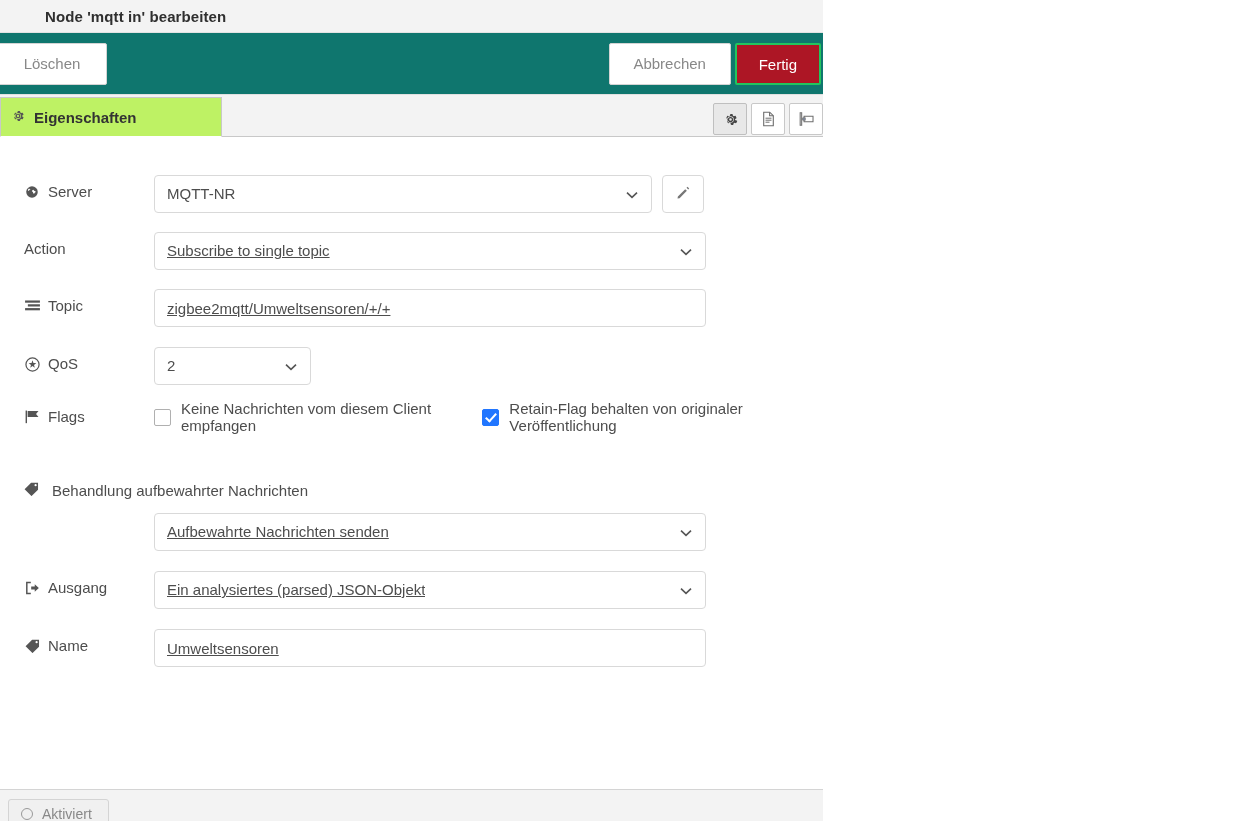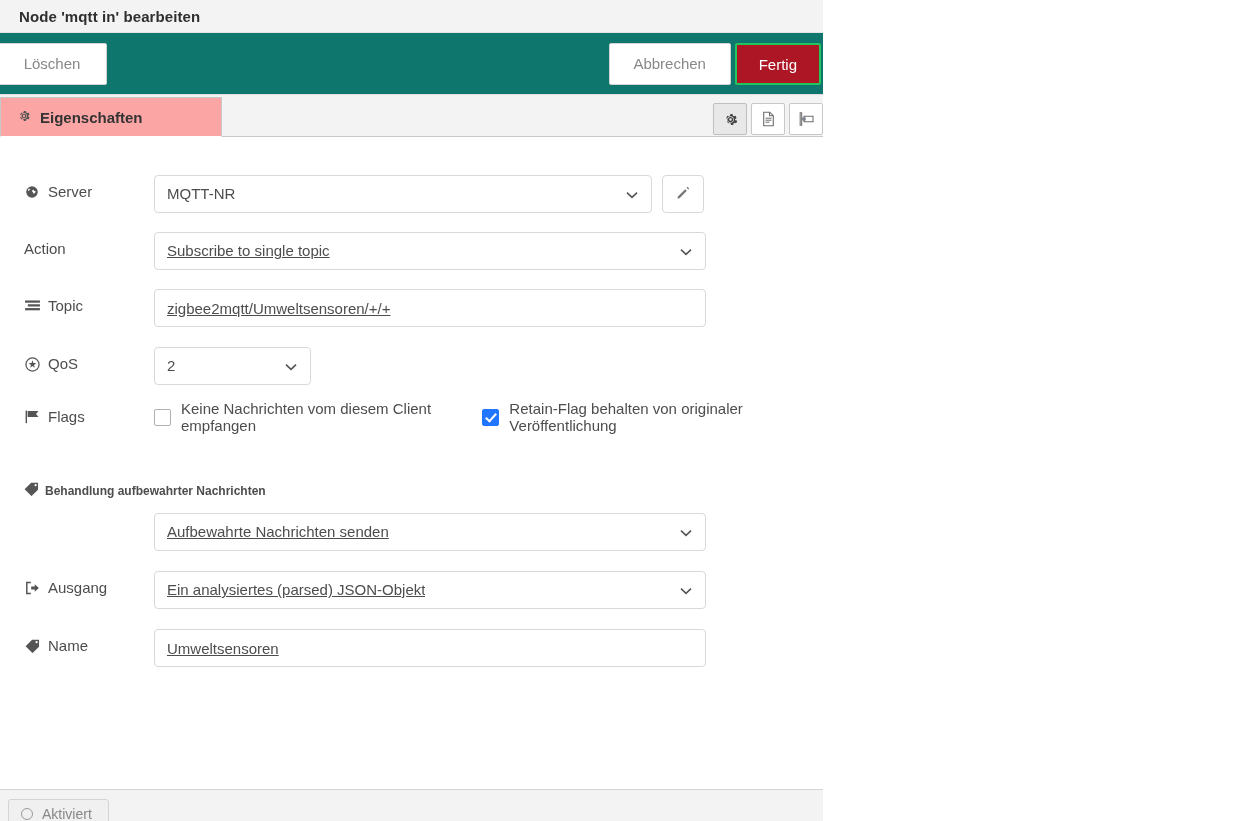--- a/index.html
+++ b/index.html
@@ -32,25 +32,26 @@
   
   .title-bar {
     height: 33px;
     background: #f3f3f3;
     border-bottom: 1px solid #e3e3e3;
     display: flex;
     align-items: center;
     box-sizing: border-box;
   }
   .title-text {
-    padding-left: 19px;
+    padding-left: 4px;
     font-size: 15px;
     font-weight: bold;
     color: #2f2f2f;
     letter-spacing: .1px;
+    margin-left: 41px;
   }
 
   
   .button-row {
     height: 62px;
     background: #0f766e;
     border-bottom: 1px solid #e0e0e0;
     display: flex;
     align-items: center;
     padding: 0 2px 0 0;
@@ -93,25 +94,25 @@
     background: #f3f3f3;
     border-bottom: 1px solid #c8c8c8;
     display: flex;
     align-items: flex-end;
     box-sizing: border-box;
     position: relative;
   }
   .tab {
     height: 40px;
     box-sizing: border-box;
-    background: #fca5a5;
+    background: #bef264;
     border: 1px solid #c8c8c8;
     border-bottom: 1px solid #ffffff;
     margin-bottom: -1px;
-    padding: 0 20px 0 16px;
+    padding: 0 20px 0 10px;
     display: flex;
     align-items: center;
     gap: 9px;
     font-size: 15px;
     font-weight: bold;
     color: #333333;
     min-width: 222px;
     cursor: pointer;
   }
   .tab .tab-ico { color: #555; font-size: 14px; display:inline-block; }
@@ -256,27 +257,26 @@
     width: 4px;
     height: 9px;
     border: solid #ffffff;
     border-width: 0 2px 2px 0;
     transform: rotate(42deg);
   }
 
   .section-label {
     position: absolute;
     left: 24px;
-    font-size: 12px;
+    font-size: 15px;
     color: #4d4d4d;
     display: flex;
     align-items: center;
-    gap: 6px;
+    gap: 13px;
     white-space: nowrap;
-    font-weight: bold;
   }
 
   
   .footer {
     position: absolute;
     left: 0;
     top: 789px;
     width: 823px;
     height: 32px;
     background: #f3f3f3;

